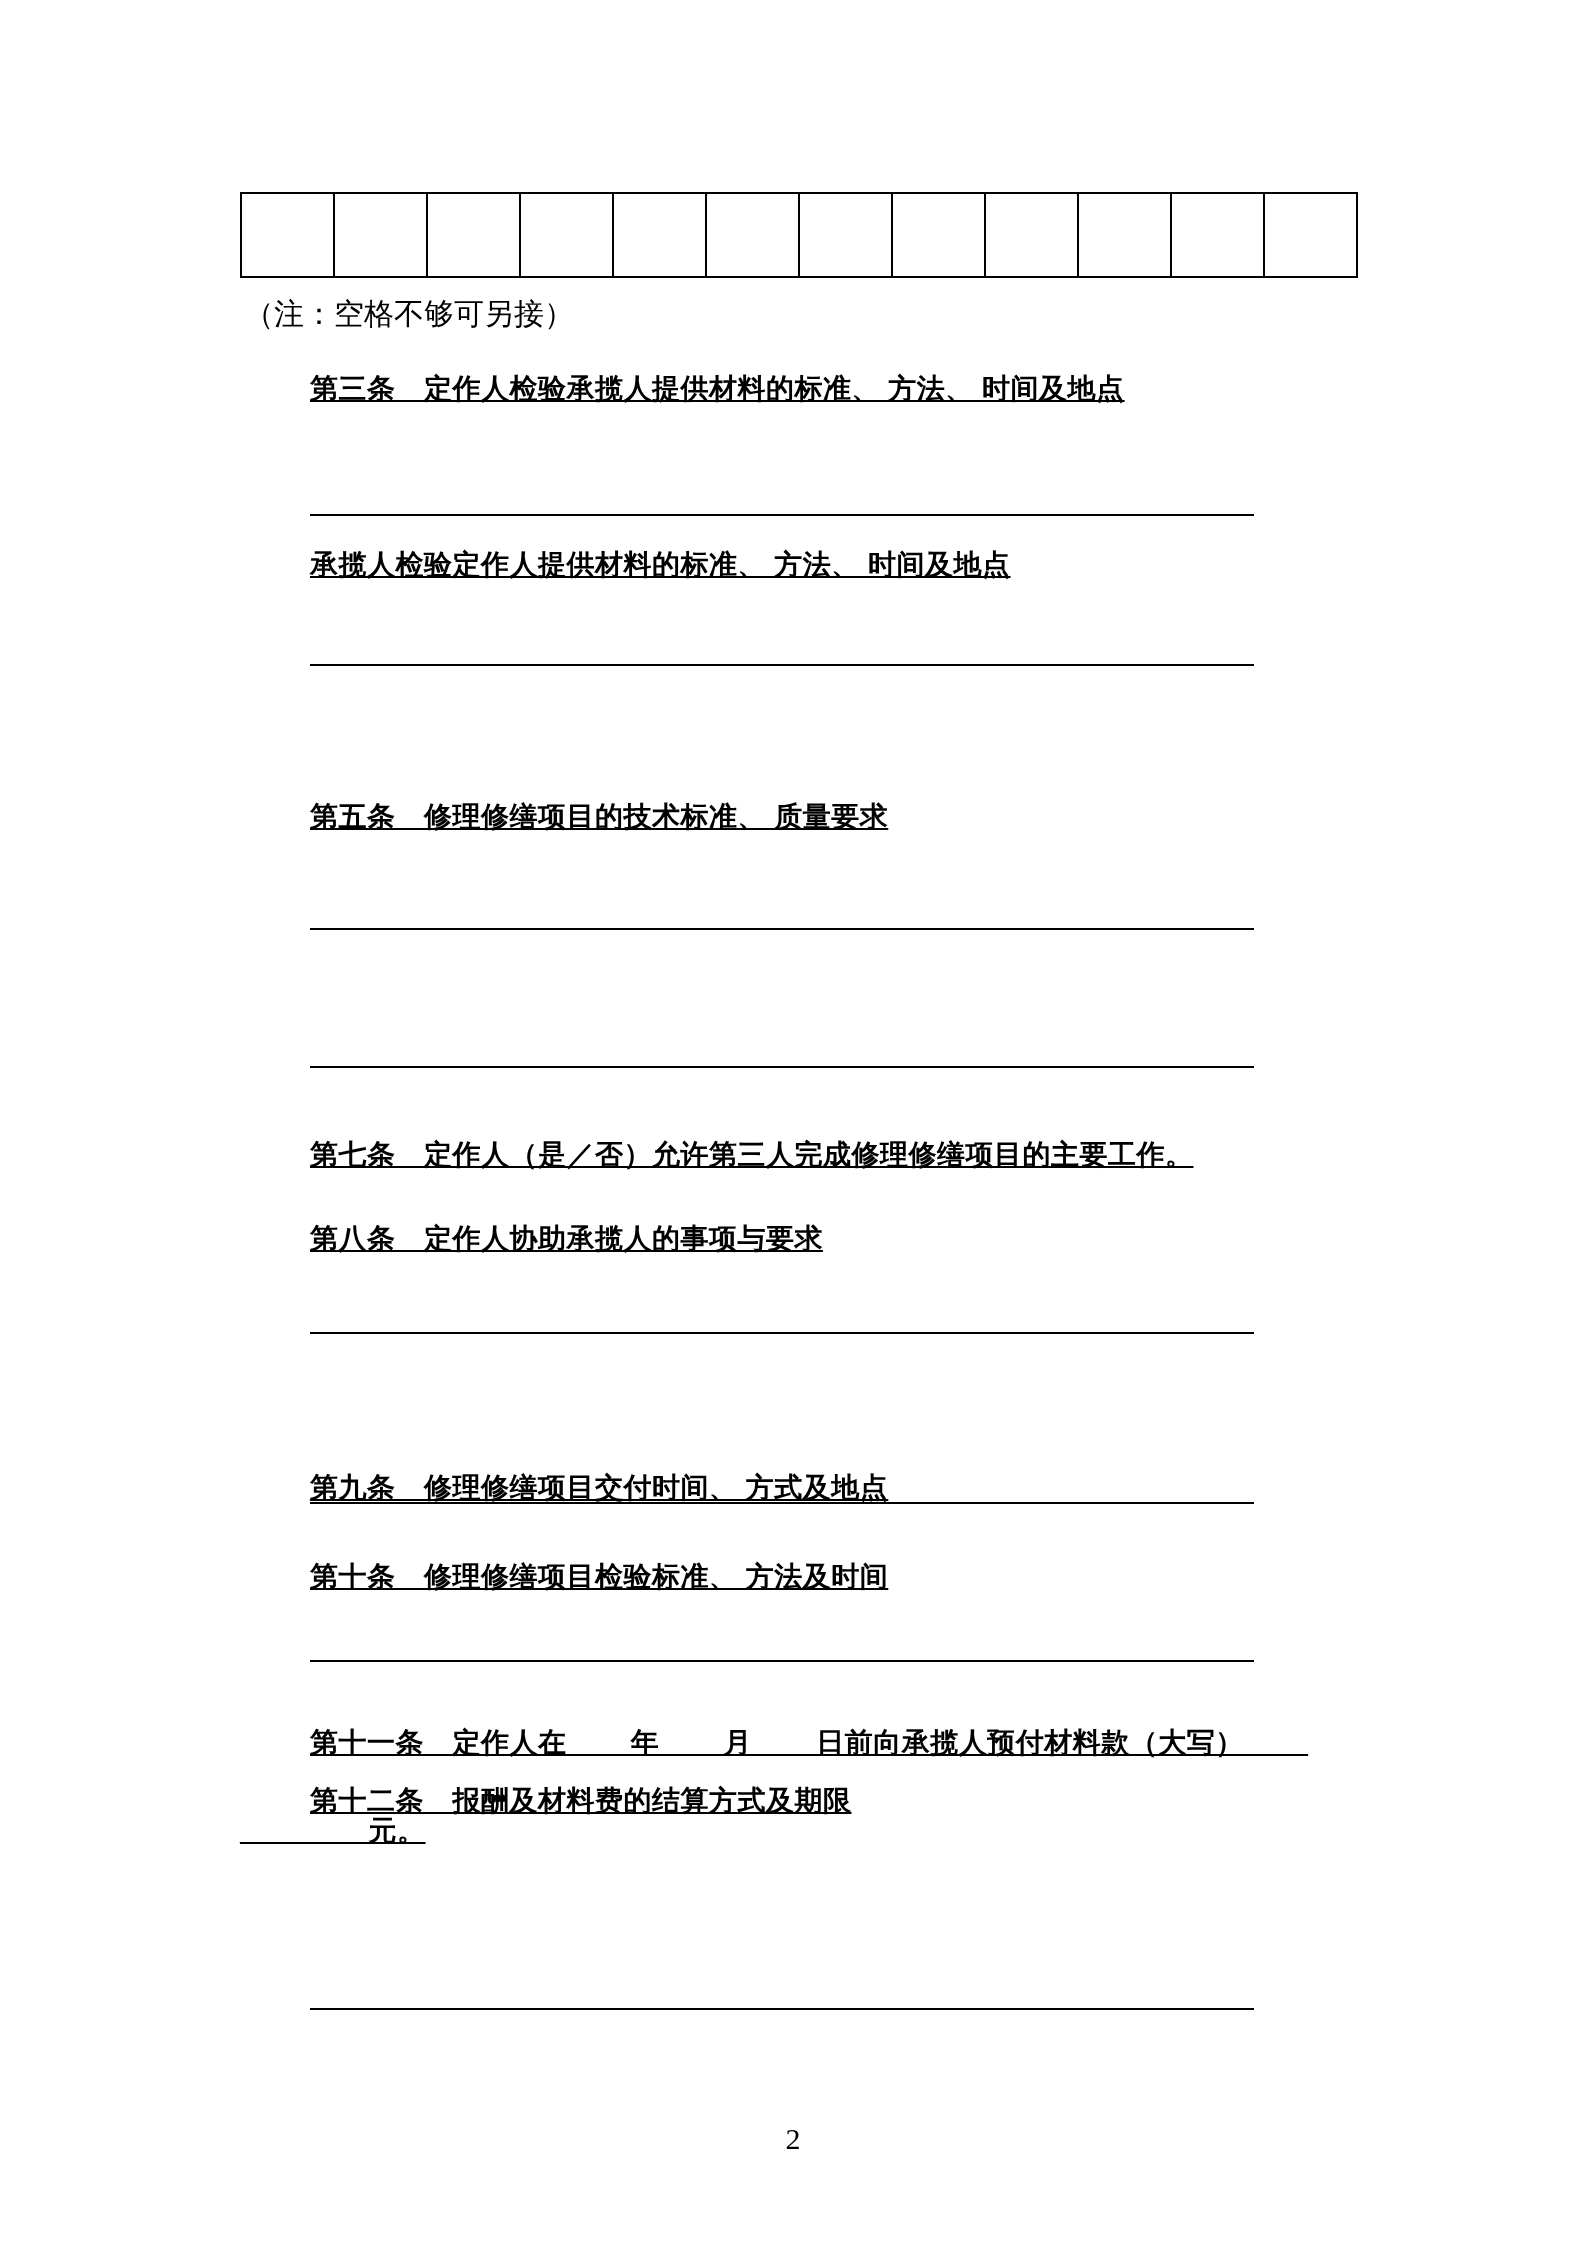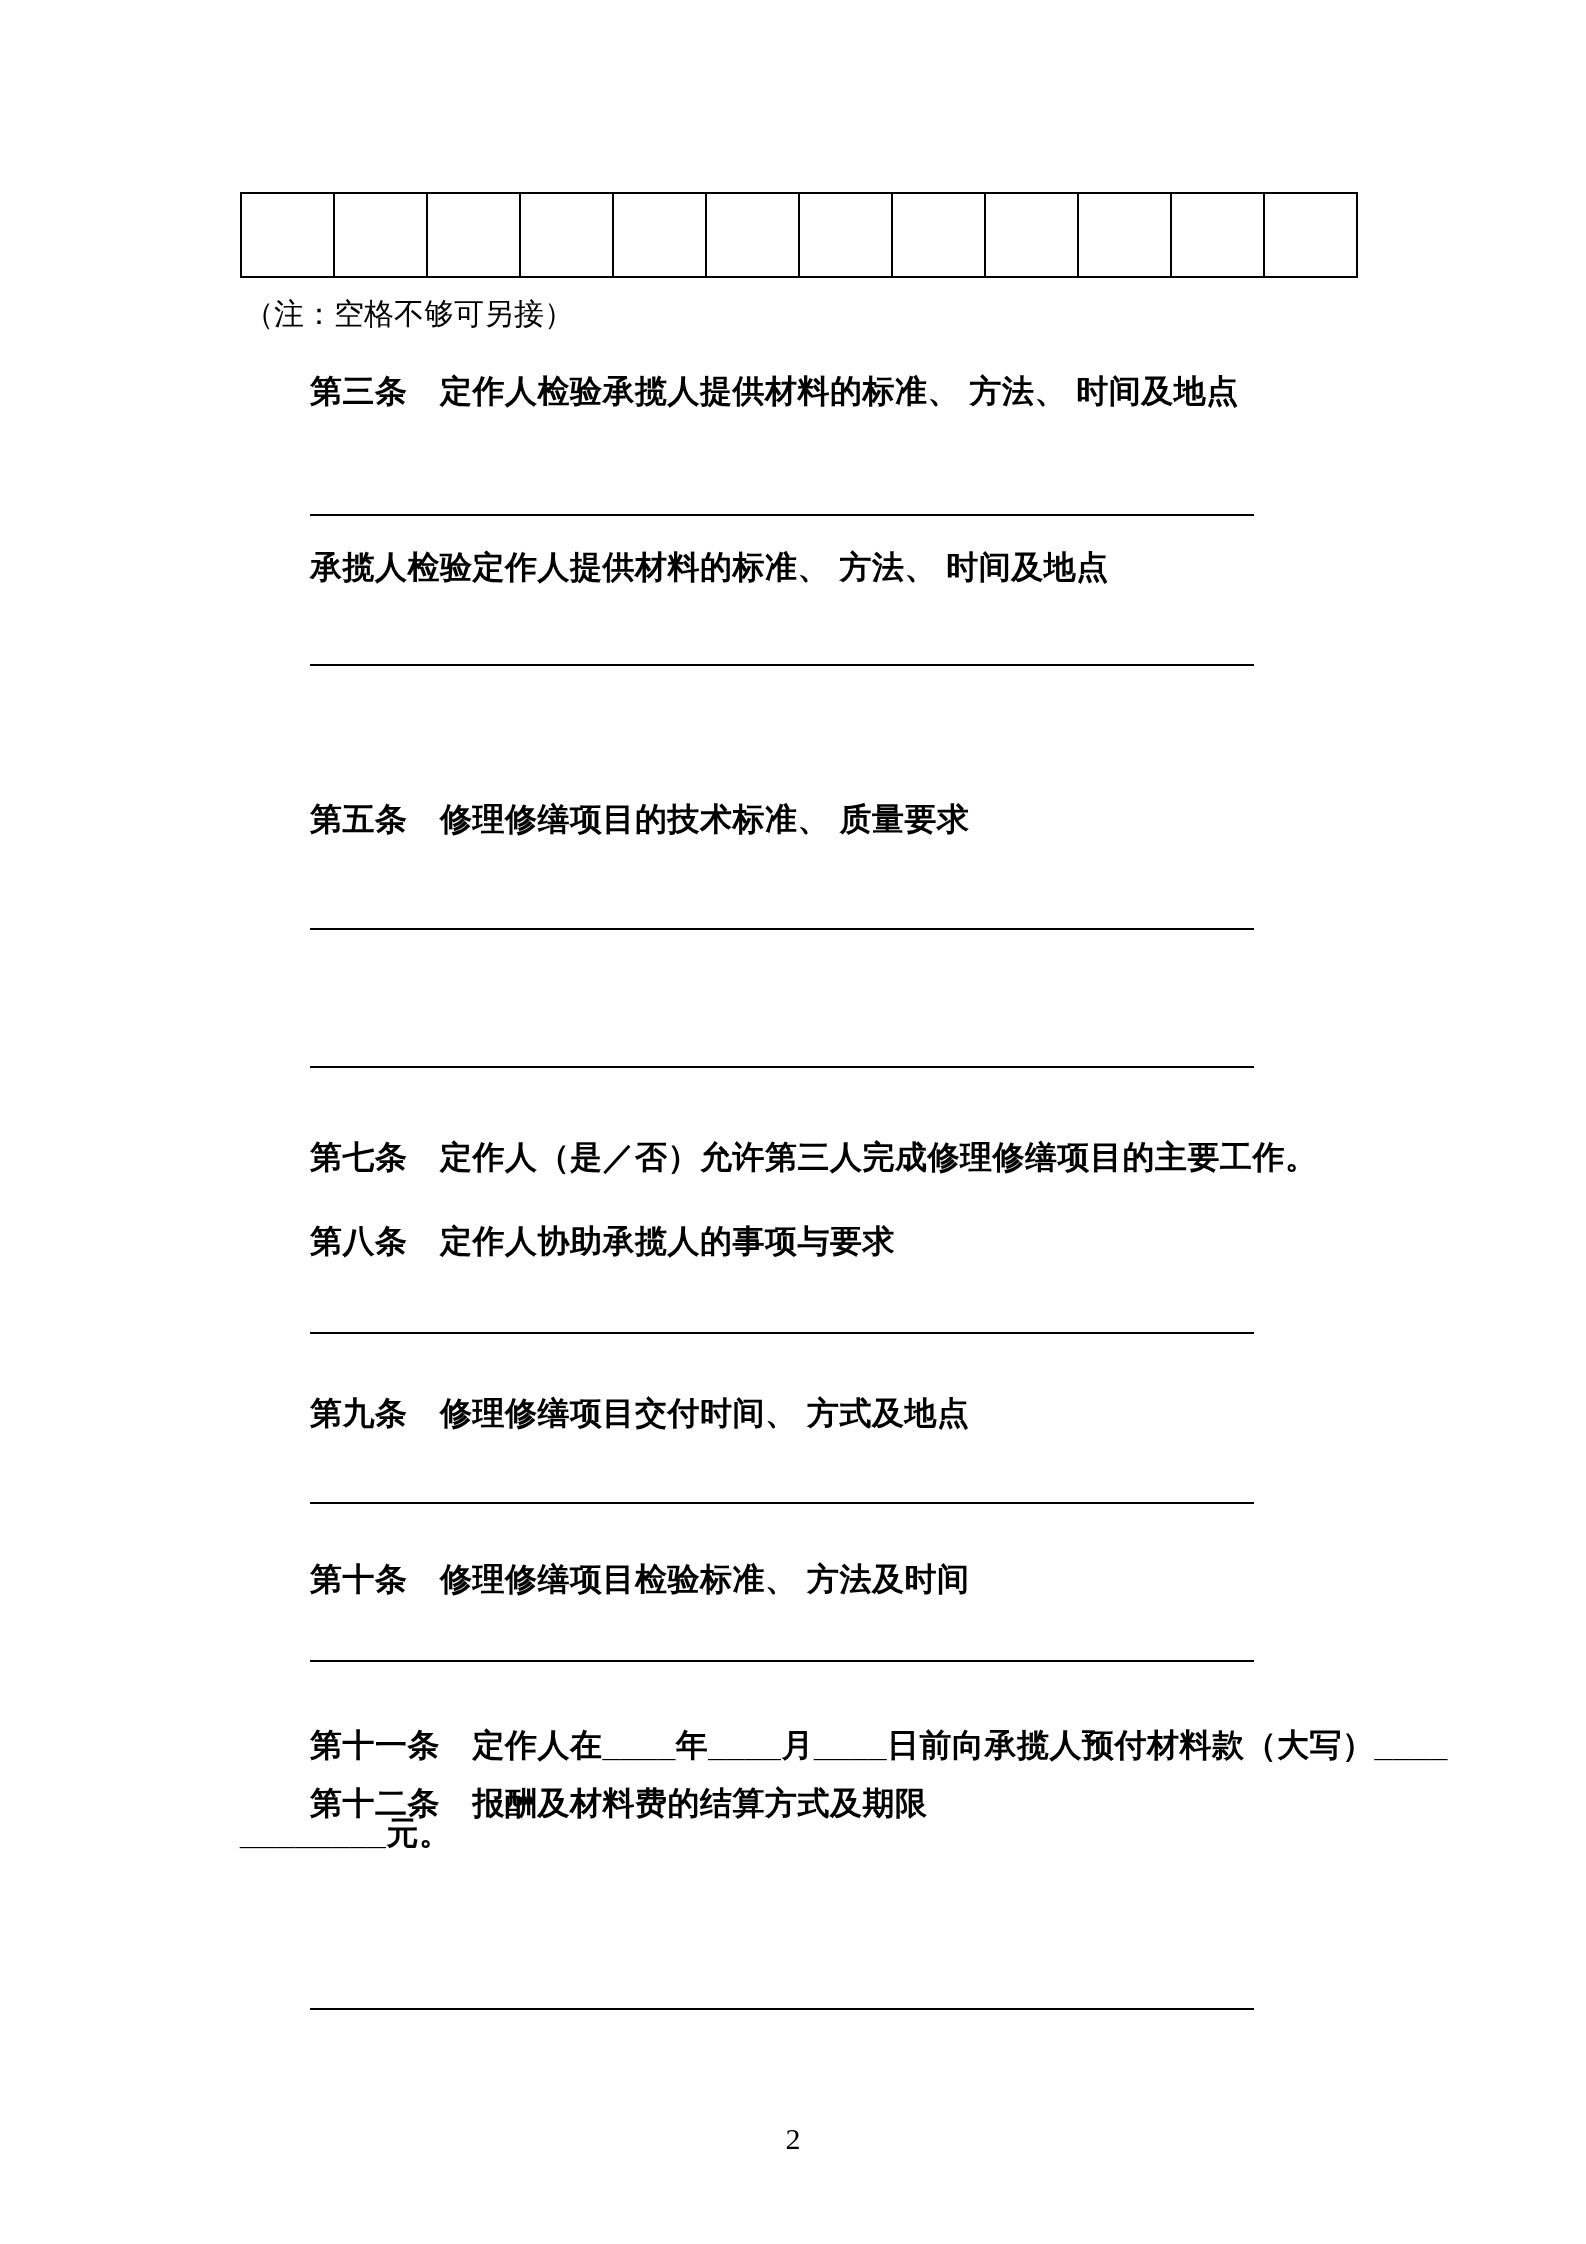--- a/index.html
+++ b/index.html
@@ -8,25 +8,26 @@
     position: relative;
     width: 1586px;
     height: 2244px;
     background: #ffffff;
     color: #000000;
     font-family: "Liberation Sans", "DejaVu Sans", sans-serif;
     overflow: hidden;
   }
   .abs { position: absolute; }
   .clause {
-    font-size: 32px;
+    font-size: 28px;
     font-weight: 700;
     line-height: 1.35;
     white-space: nowrap;
     letter-spacing: 0.5px;
+    text-decoration: underline;
   }
   .note {
     font-size: 30px;
     font-weight: 400;
     line-height: 1.35;
     white-space: nowrap;
   }
   .blank-line {
     height: 0;
     border-bottom: 2px solid #000000;
@@ -91,21 +92,21 @@
 
 
   <div class="blank-line abs" style="top:1066px; left:310px; width:944px;"></div>
 
   <div class="clause abs" style="top:1136px; left:310px;">第七条　定作人（是／否）允许第三人完成修理修缮项目的主要工作。</div>
 
   <div class="clause abs" style="top:1220px; left:310px;">第八条　定作人协助承揽人的事项与要求</div>
 
   <div class="blank-line abs" style="top:1332px; left:310px; width:944px;"></div>
 
-  <div class="clause abs" style="top:1392px; left:310px;">第九条　修理修缮项目交付时间、 方式及地点</div>
+  <div class="clause abs" style="top:1469px; left:310px;">第九条　修理修缮项目交付时间、 方式及地点</div>
 
   <div class="blank-line abs" style="top:1502px; left:310px; width:944px;"></div>
 
   <div class="clause abs" style="top:1558px; left:310px;text-align:right;">第十条　修理修缮项目检验标准、 方法及时间</div>
 
   <div class="blank-line abs" style="top:1660px; left:310px; width:944px;"></div>
 
   <div class="clause abs" style="top:1724px; left:310px;">第十一条　定作人在____年____月____日前向承揽人预付材料款（大写）____</div>
 
   <div class="clause abs" style="top:1812px; left:240px;">________元。</div>

